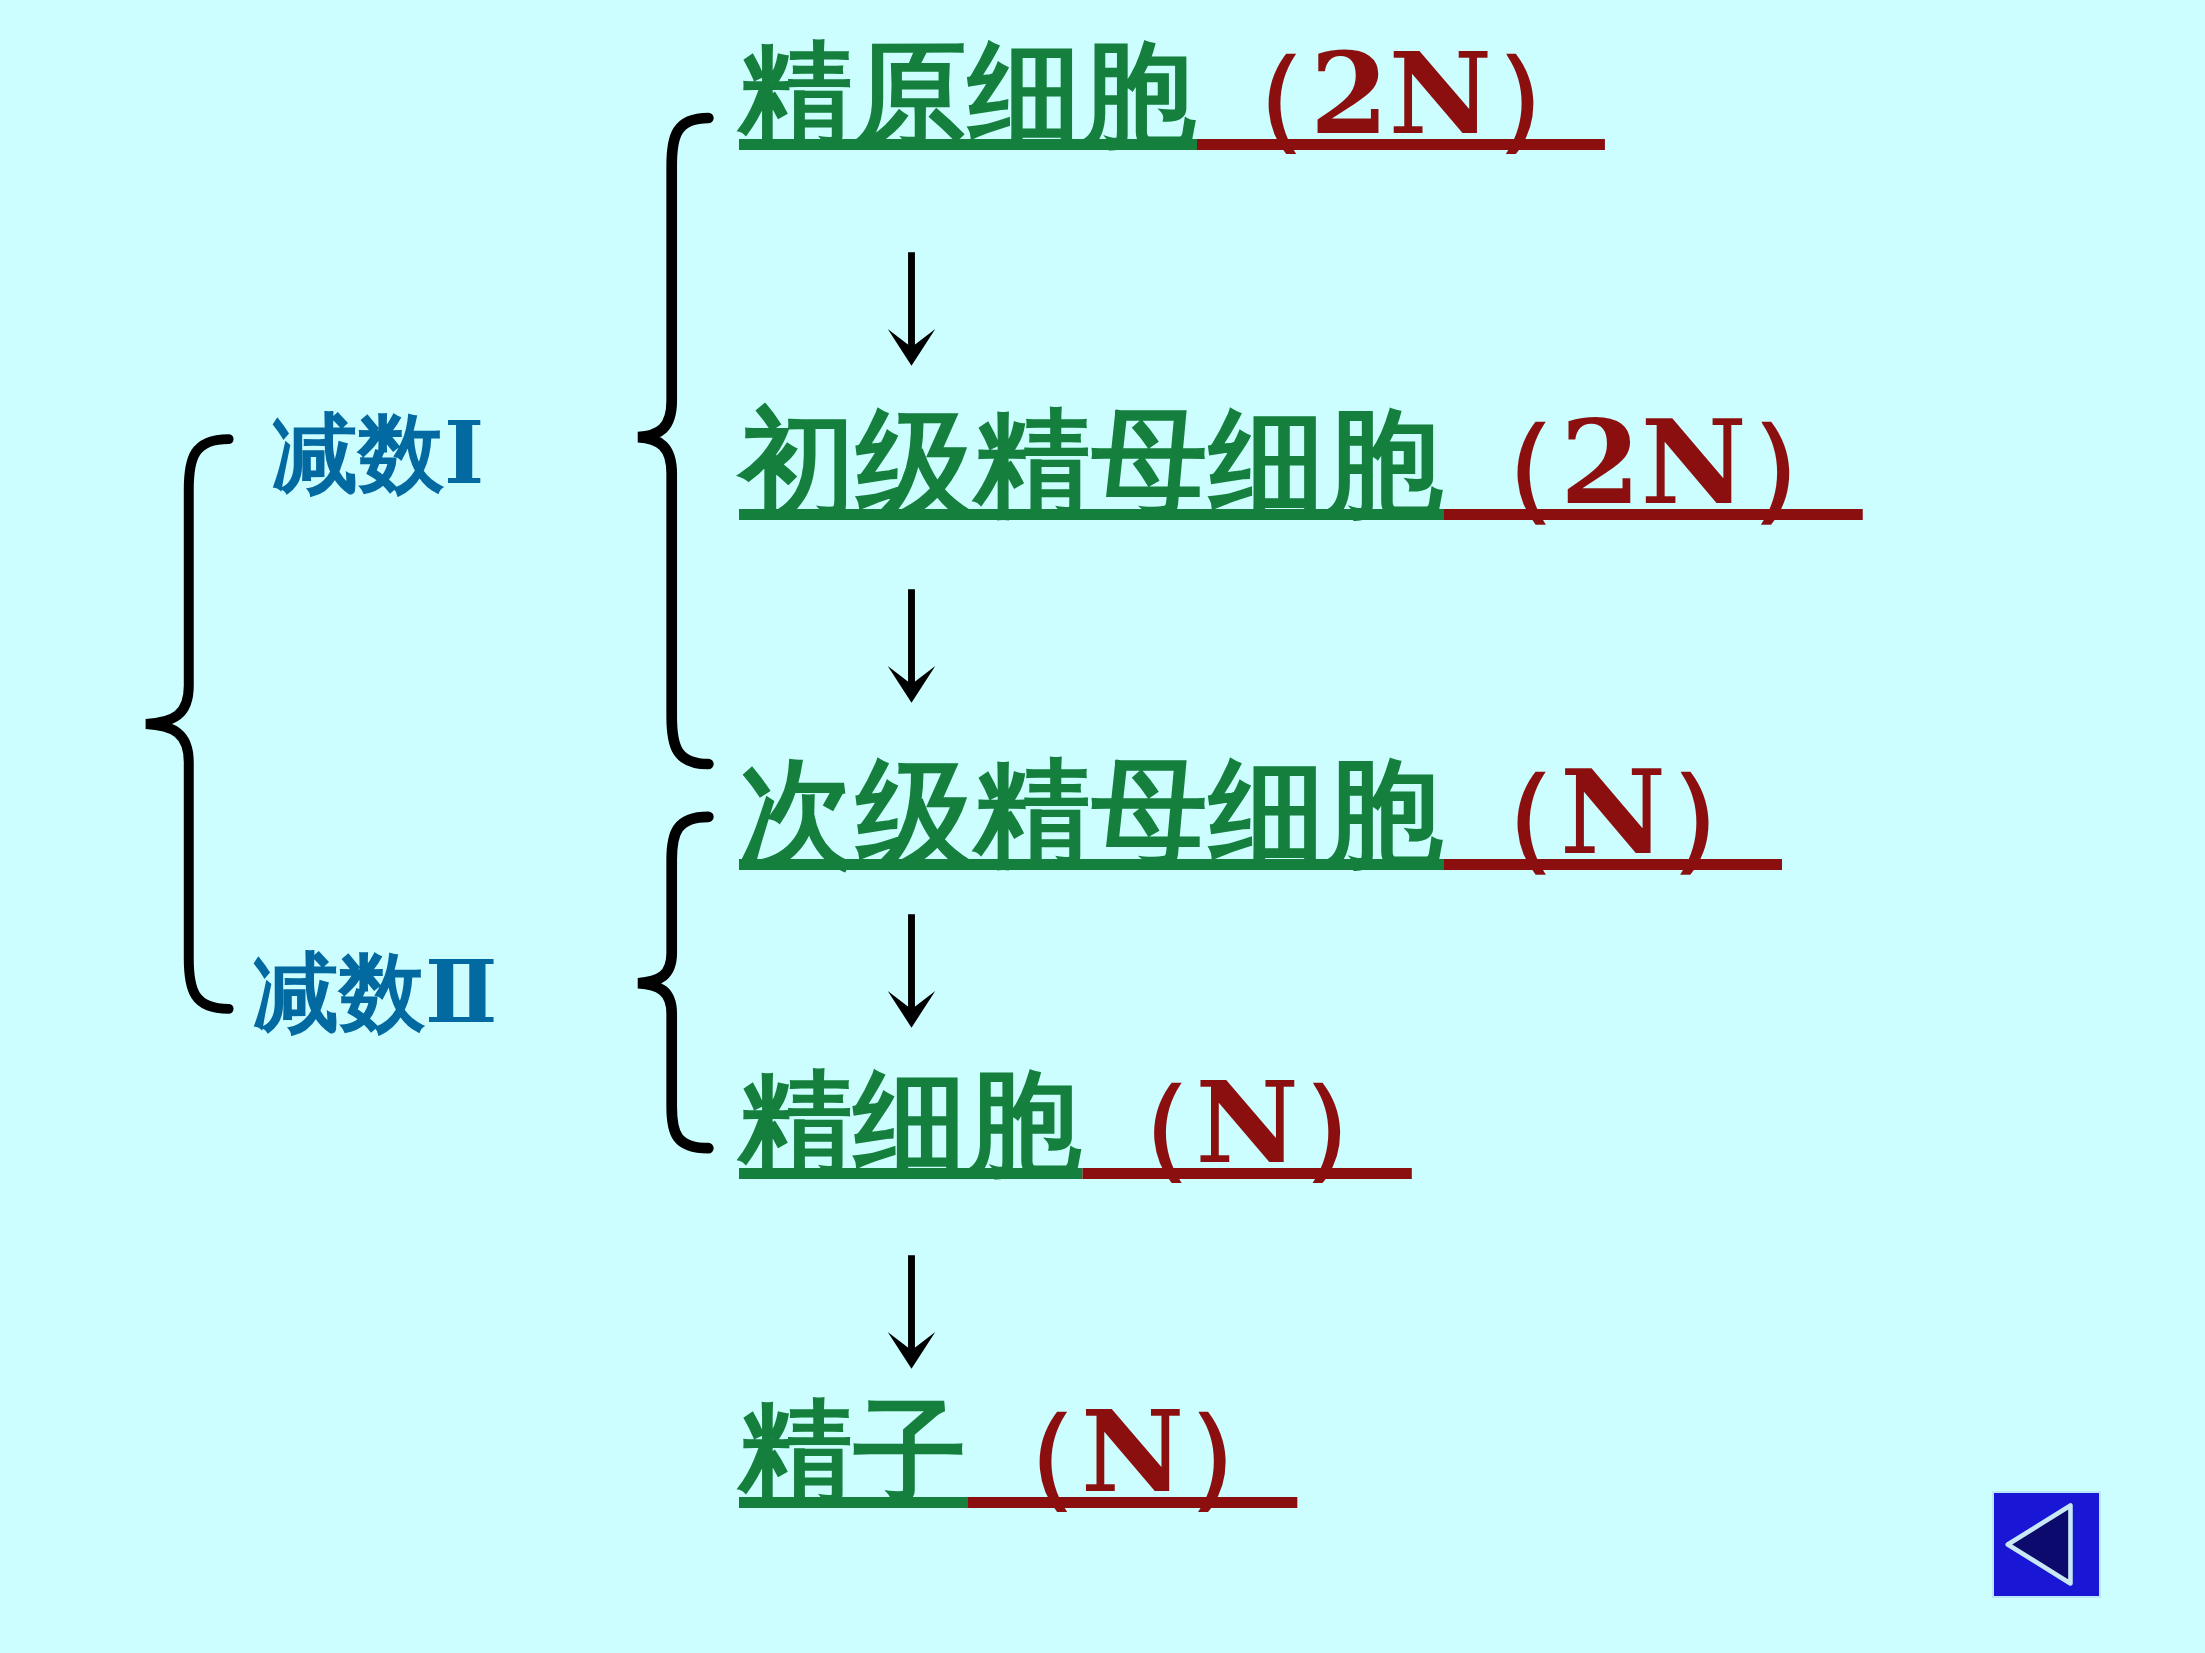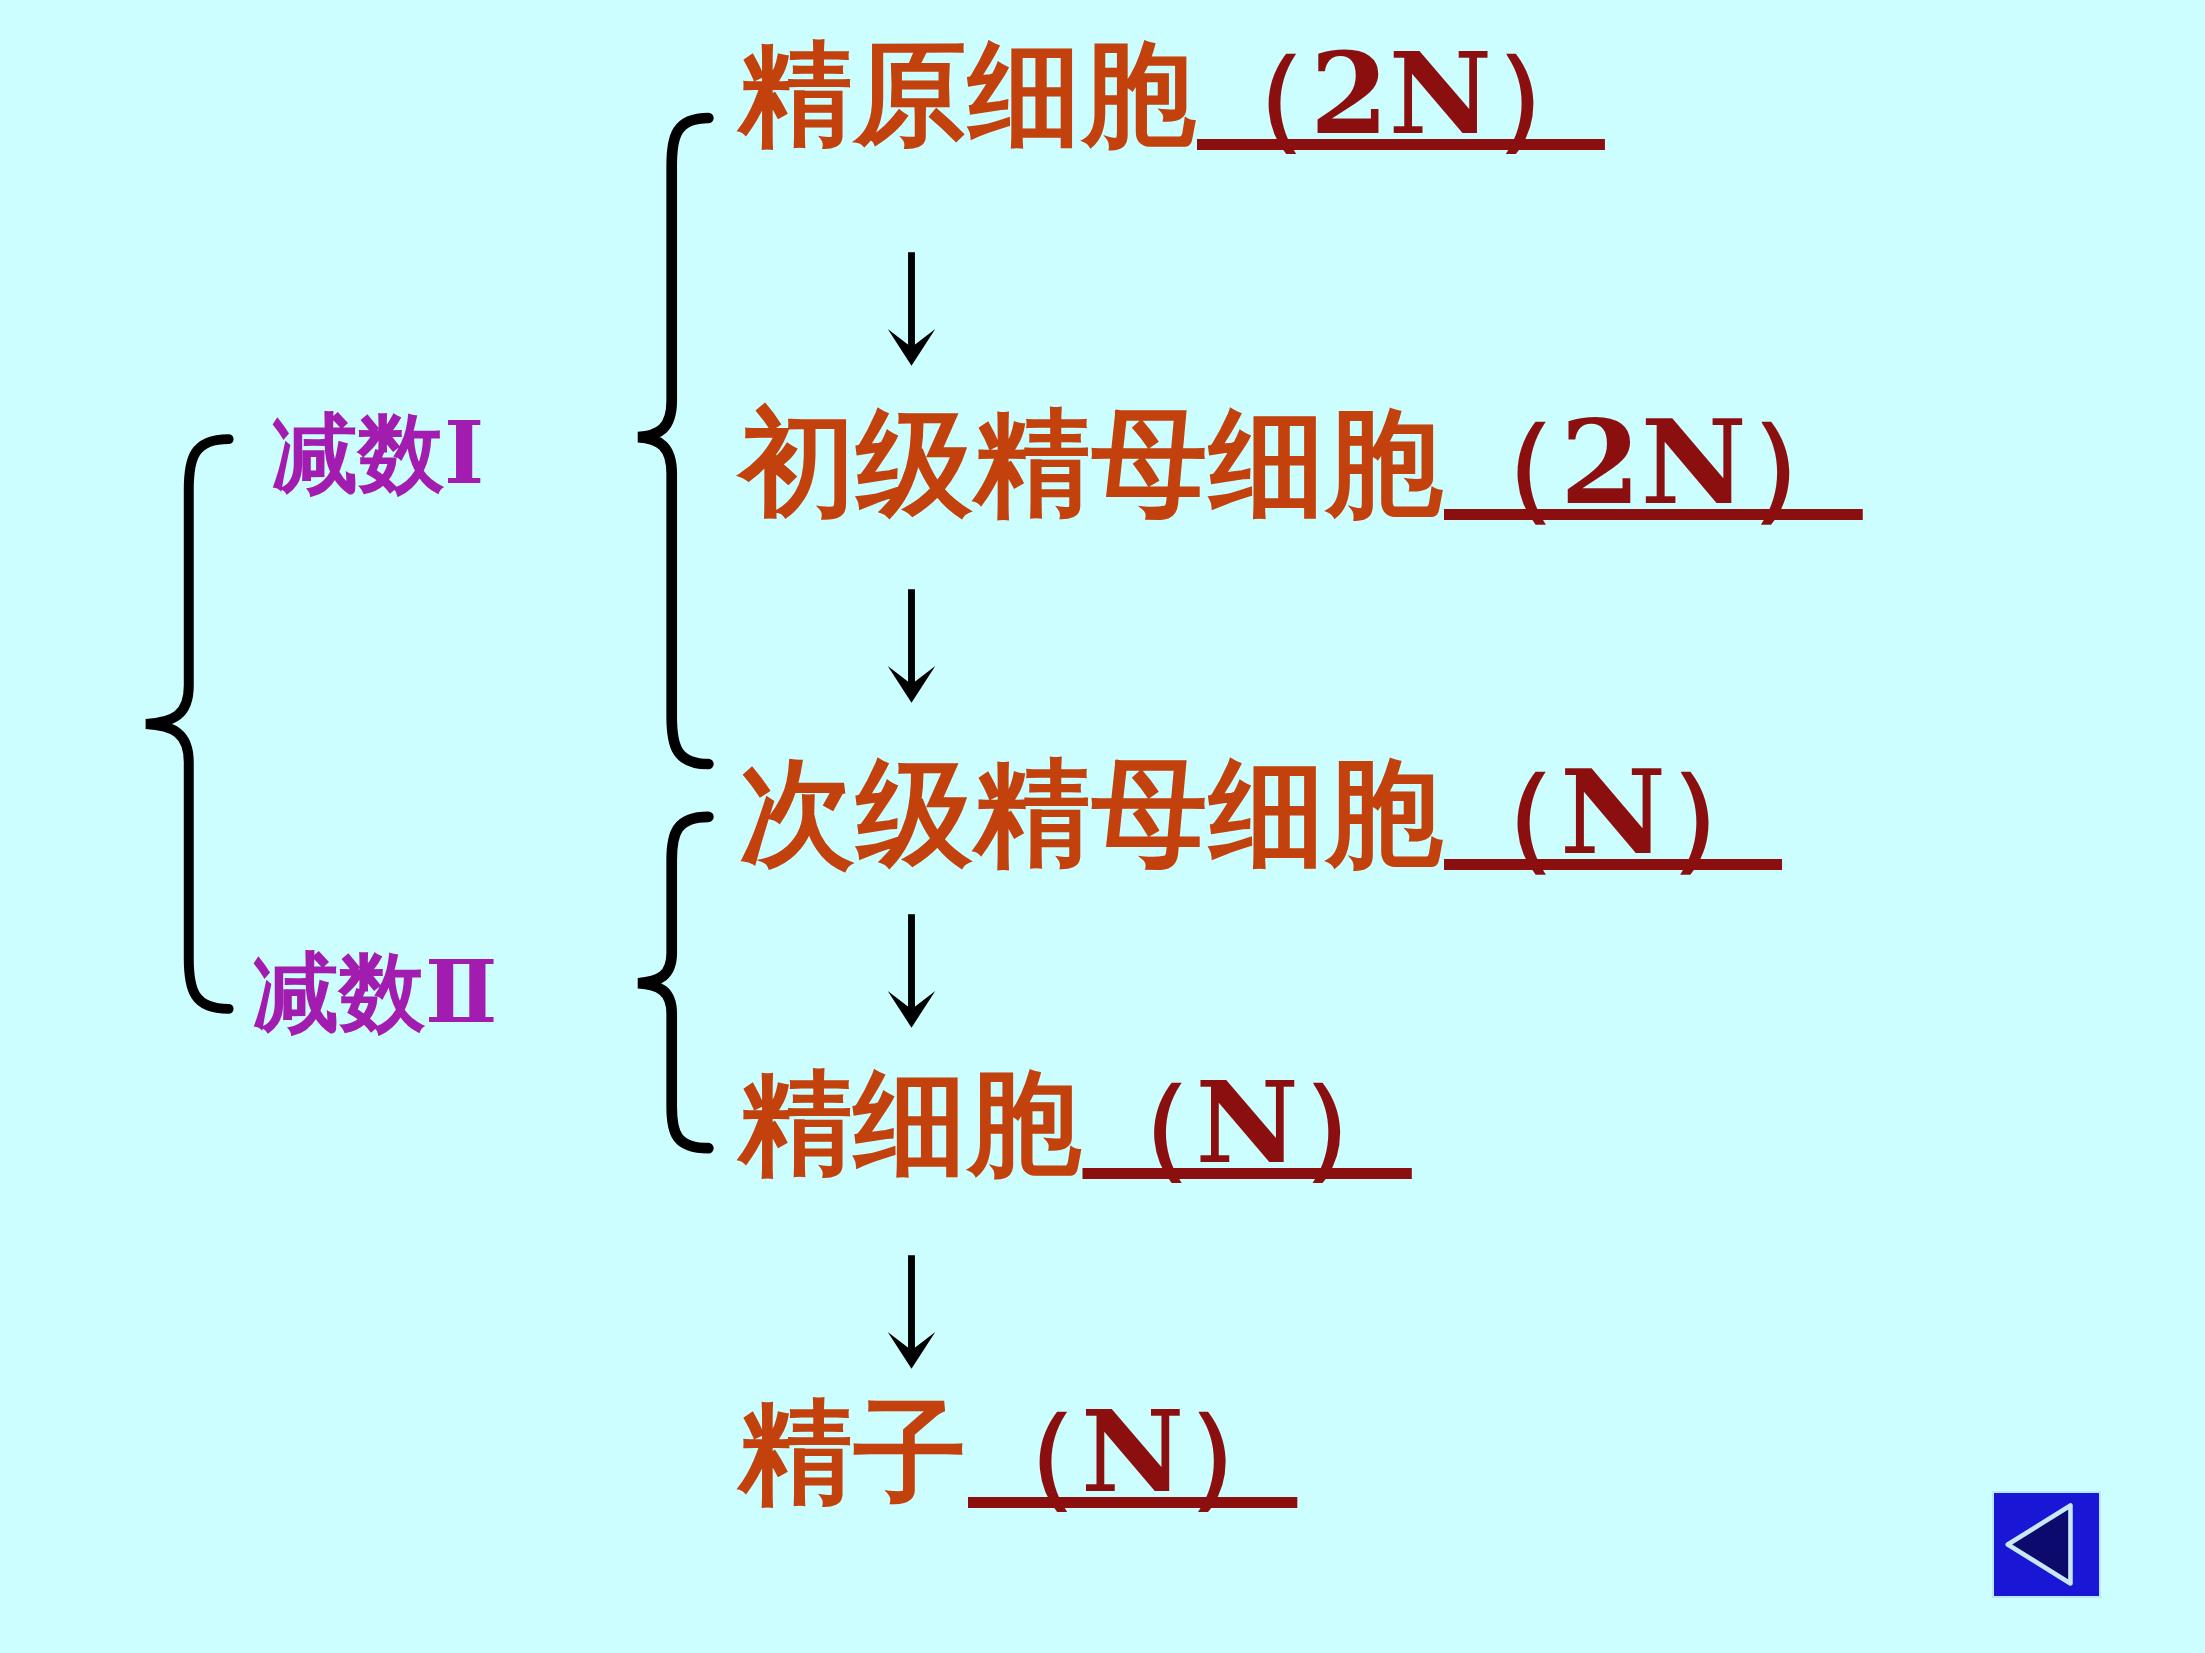--- a/index.html
+++ b/index.html
@@ -27,22 +27,23 @@
   .stage-row {
     position: absolute;
     white-space: nowrap;
     line-height: 1;
     font-weight: bold;
     font-size: 115px;
     color: #000000;
     font-family: "DejaVu Sans", "Liberation Sans", sans-serif;
   }
   .stage-name {
-    color: #c2410c;
+    color: #15803d;
     letter-spacing: 1.5px;
+    text-decoration: underline;
   }
   .ploidy {
     color: #8c0f10;
     font-family: "DejaVu Serif", "Liberation Serif", serif;
     font-weight: bold;
     letter-spacing: 0px;
     text-decoration: underline;
   }
 
   .row-1 { left: 739px; top: 37px;   font-size: 113px; }
@@ -69,21 +70,21 @@
   }
   .brace svg { display: block; }
 
   .brace-outer  { left: 138px; top: 433px;  }
   .brace-mei-1  { left: 632px; top: 111px;  }
   .brace-mei-2  { left: 632px; top: 810px; }
 
   
   .mei-label {
     position: absolute;
-    color: #a21caf;
+    color: #0369a1;
     font-weight: bold;
     white-space: nowrap;
     line-height: 1;
     font-family: "DejaVu Sans", "Liberation Sans", sans-serif;
     text-align: center;
   }
   .mei-label .roman {
     font-family: "DejaVu Serif", "Liberation Serif", serif;
     font-weight: bold;
   }

